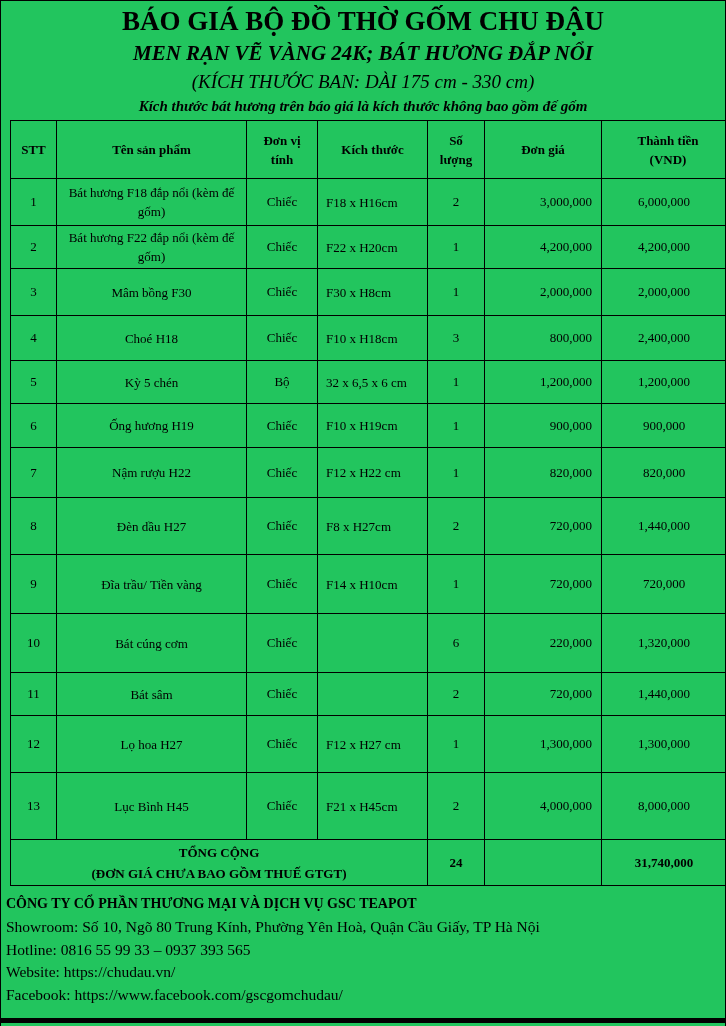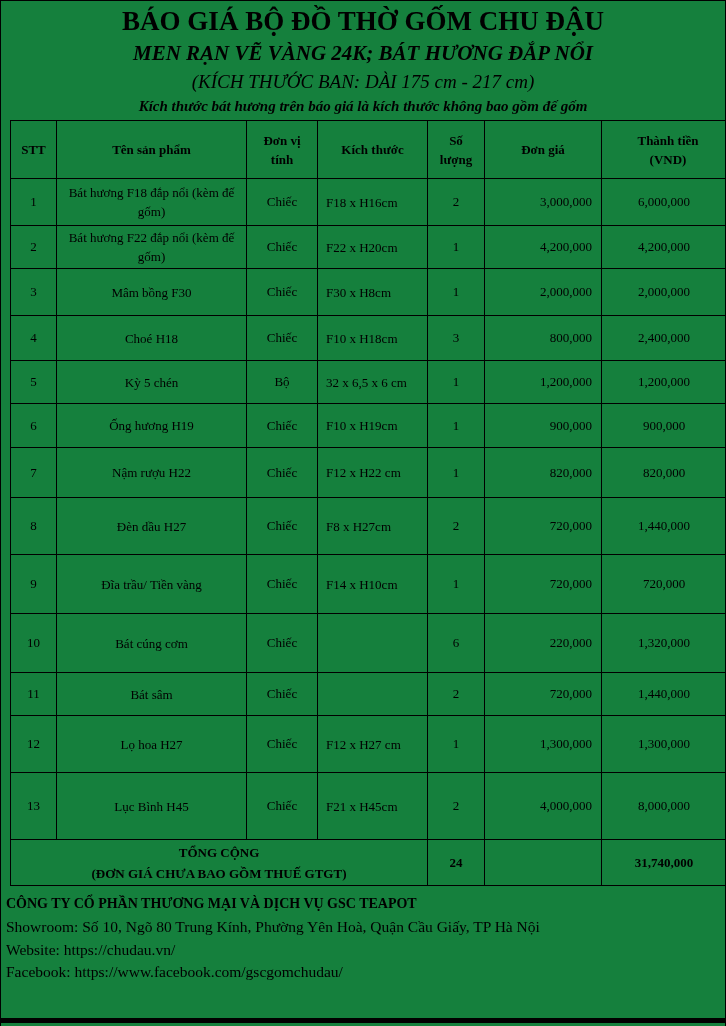--- a/index.html
+++ b/index.html
@@ -1,18 +1,18 @@
 <!DOCTYPE html>
 <html><head>
 <meta charset="utf-8">
 <style>
   html,body{margin:0;padding:0;background:#fff;}
   body{width:726px;height:1026px;font-family:"Liberation Serif","DejaVu Serif",serif;color:#000;}
   .page{position:relative;width:726px;height:1026px;box-sizing:border-box;
-        border-top:1px solid #000;border-left:1px solid #000;border-right:1px solid #000;background:#15803d;overflow:hidden;}
+        border-top:1px solid #000;border-left:1px solid #000;border-right:1px solid #000;background:#22c55e;overflow:hidden;}
 
   
   .title-block{text-align:center;padding-top:3px;height:116px;}
   .title-main{font-size:27px;font-weight:bold;line-height:34px;margin:0;}
   .title-sub{font-size:21px;font-weight:bold;font-style:italic;line-height:30px;}
   .title-size{font-size:19px;font-style:italic;line-height:27px;}
   .title-note{font-size:15px;font-weight:bold;font-style:italic;line-height:22px;}
 
   
   table{border-collapse:collapse;table-layout:fixed;width:724px;margin-left:9px;font-size:13px;font-family:Liberation Serif, serif;}
@@ -38,21 +38,21 @@
   .bottom-bar{position:absolute;left:0;right:0;bottom:3px;height:5px;background:#000;}
 </style>
 </head>
 <body>
 
 <div class="page">
 
   <div class="title-block">
     <div class="title-main">BÁO GIÁ BỘ ĐỒ THỜ GỐM CHU ĐẬU</div>
     <div class="title-sub">MEN RẠN VẼ VÀNG 24K; BÁT HƯƠNG ĐẮP NỔI</div>
-    <div class="title-size">(KÍCH THƯỚC BAN: DÀI 175 cm - 217 cm)</div>
+    <div class="title-size">(KÍCH THƯỚC BAN: DÀI 175 cm - 330 cm)</div>
     <div class="title-note">Kích thước bát hương trên báo giá là kích thước không bao gồm đế gốm</div>
   </div>
 
   <table>
     <colgroup>
       <col style="width:46px">
         <col style="width:190px">
         <col style="width:71px">
       <col style="width:110px">
         <col style="width:57px">
@@ -197,18 +197,19 @@
           <td class="c-qty">24</td>
           <td class="c-price"></td>
           <td class="c-total">31,740,000</td>
         </tr>
       </tbody>
   </table>
 
   <div class="footer">
     <div class="footer-company">CÔNG TY CỔ PHẦN THƯƠNG MẠI VÀ DỊCH VỤ GSC TEAPOT</div>
     <div class="footer-line">Showroom: Số 10, Ngõ 80 Trung Kính, Phường Yên Hoà, Quận Cầu Giấy, TP Hà Nội</div>
+    <div class="footer-line">Hotline: 0816 55 99 33 – 0937 393 565</div>
     <div class="footer-line">Website: https://chudau.vn/</div>
     <div class="footer-line">Facebook: https://www.facebook.com/gscgomchudau/</div>
   </div>
 
   <div class="bottom-bar"></div>
 </div>
 
 </body></html>

